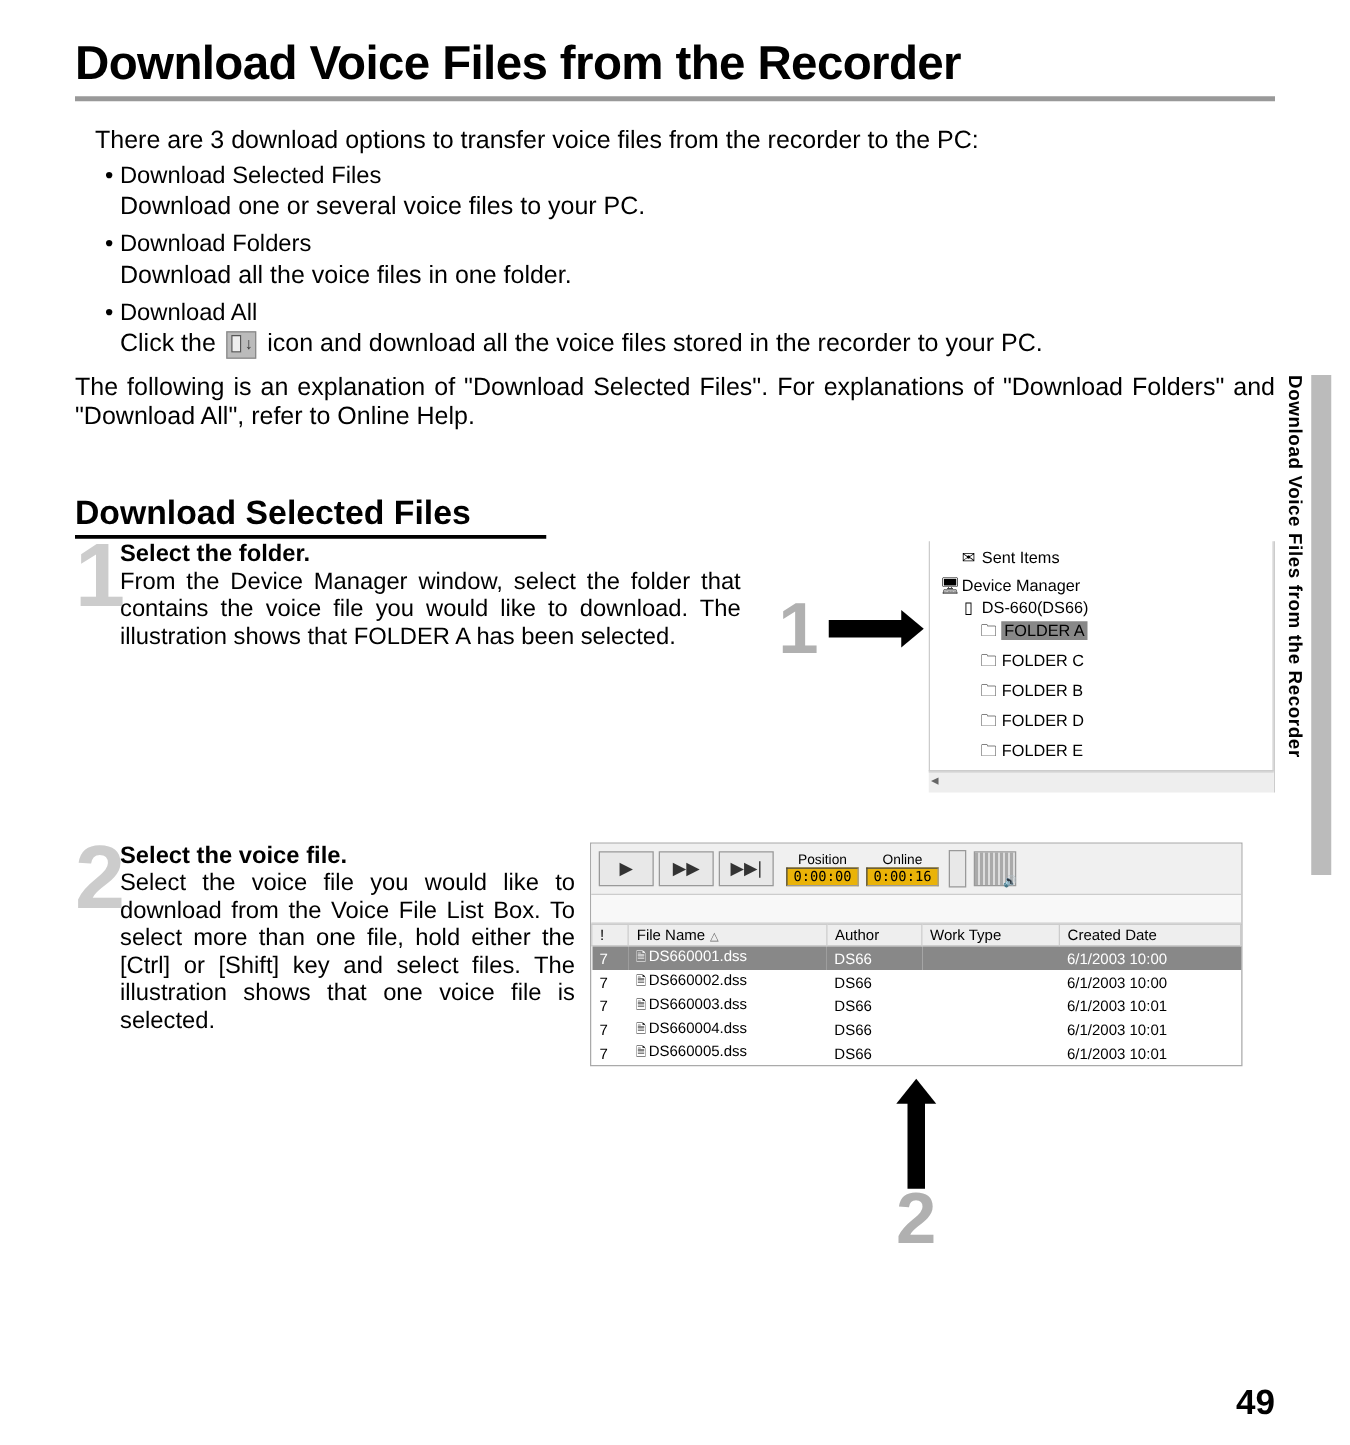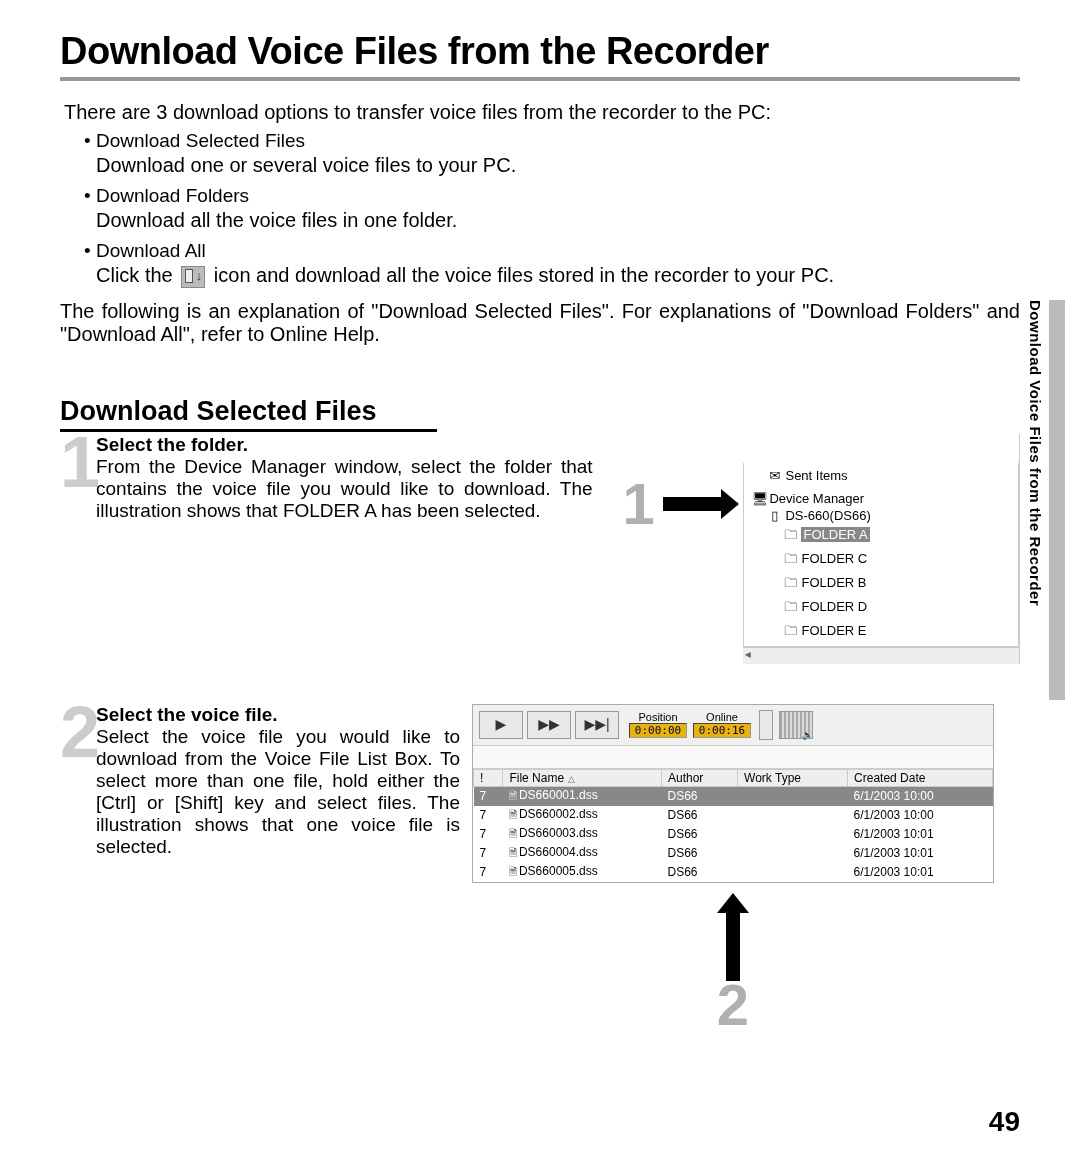--- a/index.html
+++ b/index.html
@@ -21,21 +21,21 @@
     margin: 0 0 4px 0;
     letter-spacing: -0.5px;
   }
   .title-rule {
     border: none;
     border-top: 4px solid #999;
     margin: 0 0 20px 0;
   }
   .intro {
     font-size: 20px;
-    margin: 0 0 6px 4px;
+    margin: 0 0 6px 16px;
   }
   .bullet-block {
     padding-left: 24px;
   }
   .bullet-title {
     font-size: 19px;
     margin: 2px 0;
   }
   .bullet-title::before {
     content: "• ";
@@ -112,34 +112,33 @@
     margin-left: 20px;
     font-family: "MS Sans Serif", Tahoma, sans-serif;
     font-size: 13px;
     border-right: 1px solid #ccc;
   }
   .tree-root {
     padding: 4px 4px 2px 8px;
     border: 1px solid #ccc;
     border-top: none;
     background: #fff;
-    margin-top: 29px;
   }
   .tree-item {
     padding: 1px 0 1px 0;
     white-space: nowrap;
   }
   .tree-item .ic {
     display: inline-block;
     width: 14px;
     text-align: center;
   }
   .tree-item.selected span.lbl {
     background: #888;
-    color: #ffffff;
+    color: #000000;
     padding: 0 2px;
   }
   .indent1 { padding-left: 16px; }
   .indent2 { padding-left: 32px; }
   .scrollbar-hint {
     border-top: 1px solid #ccc;
     background: #eee;
     height: 16px;
     position: relative;
   }

